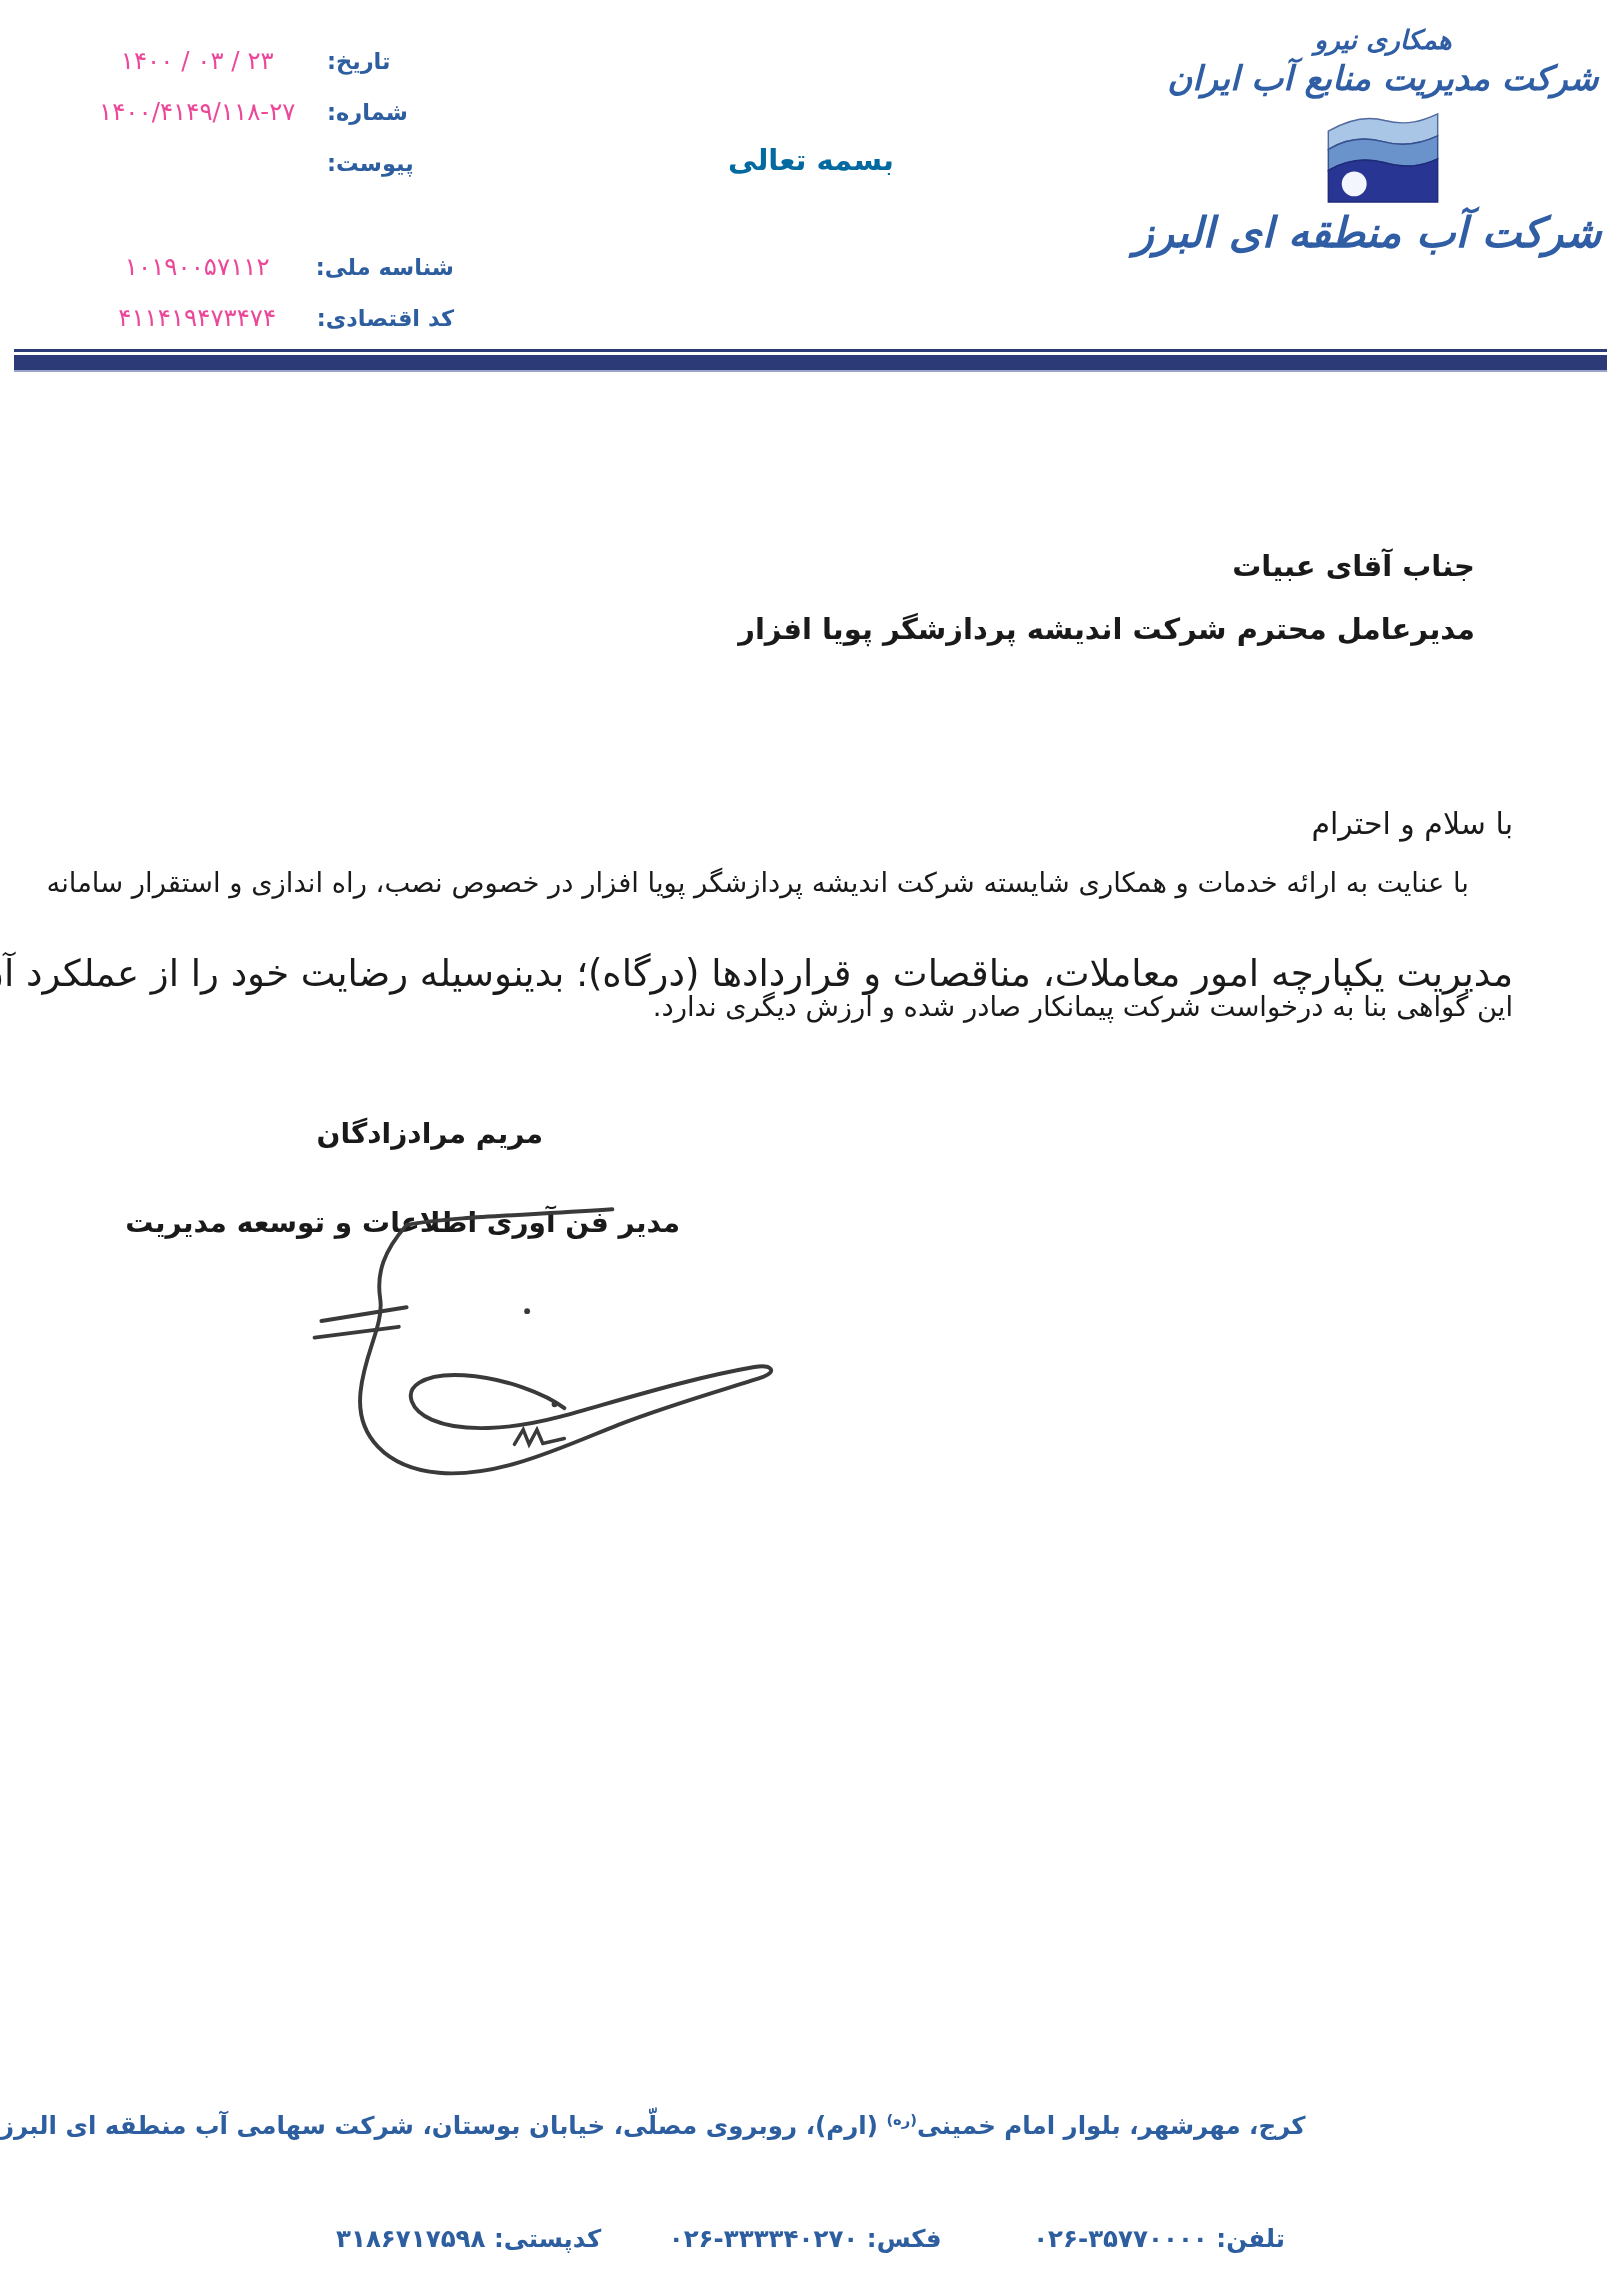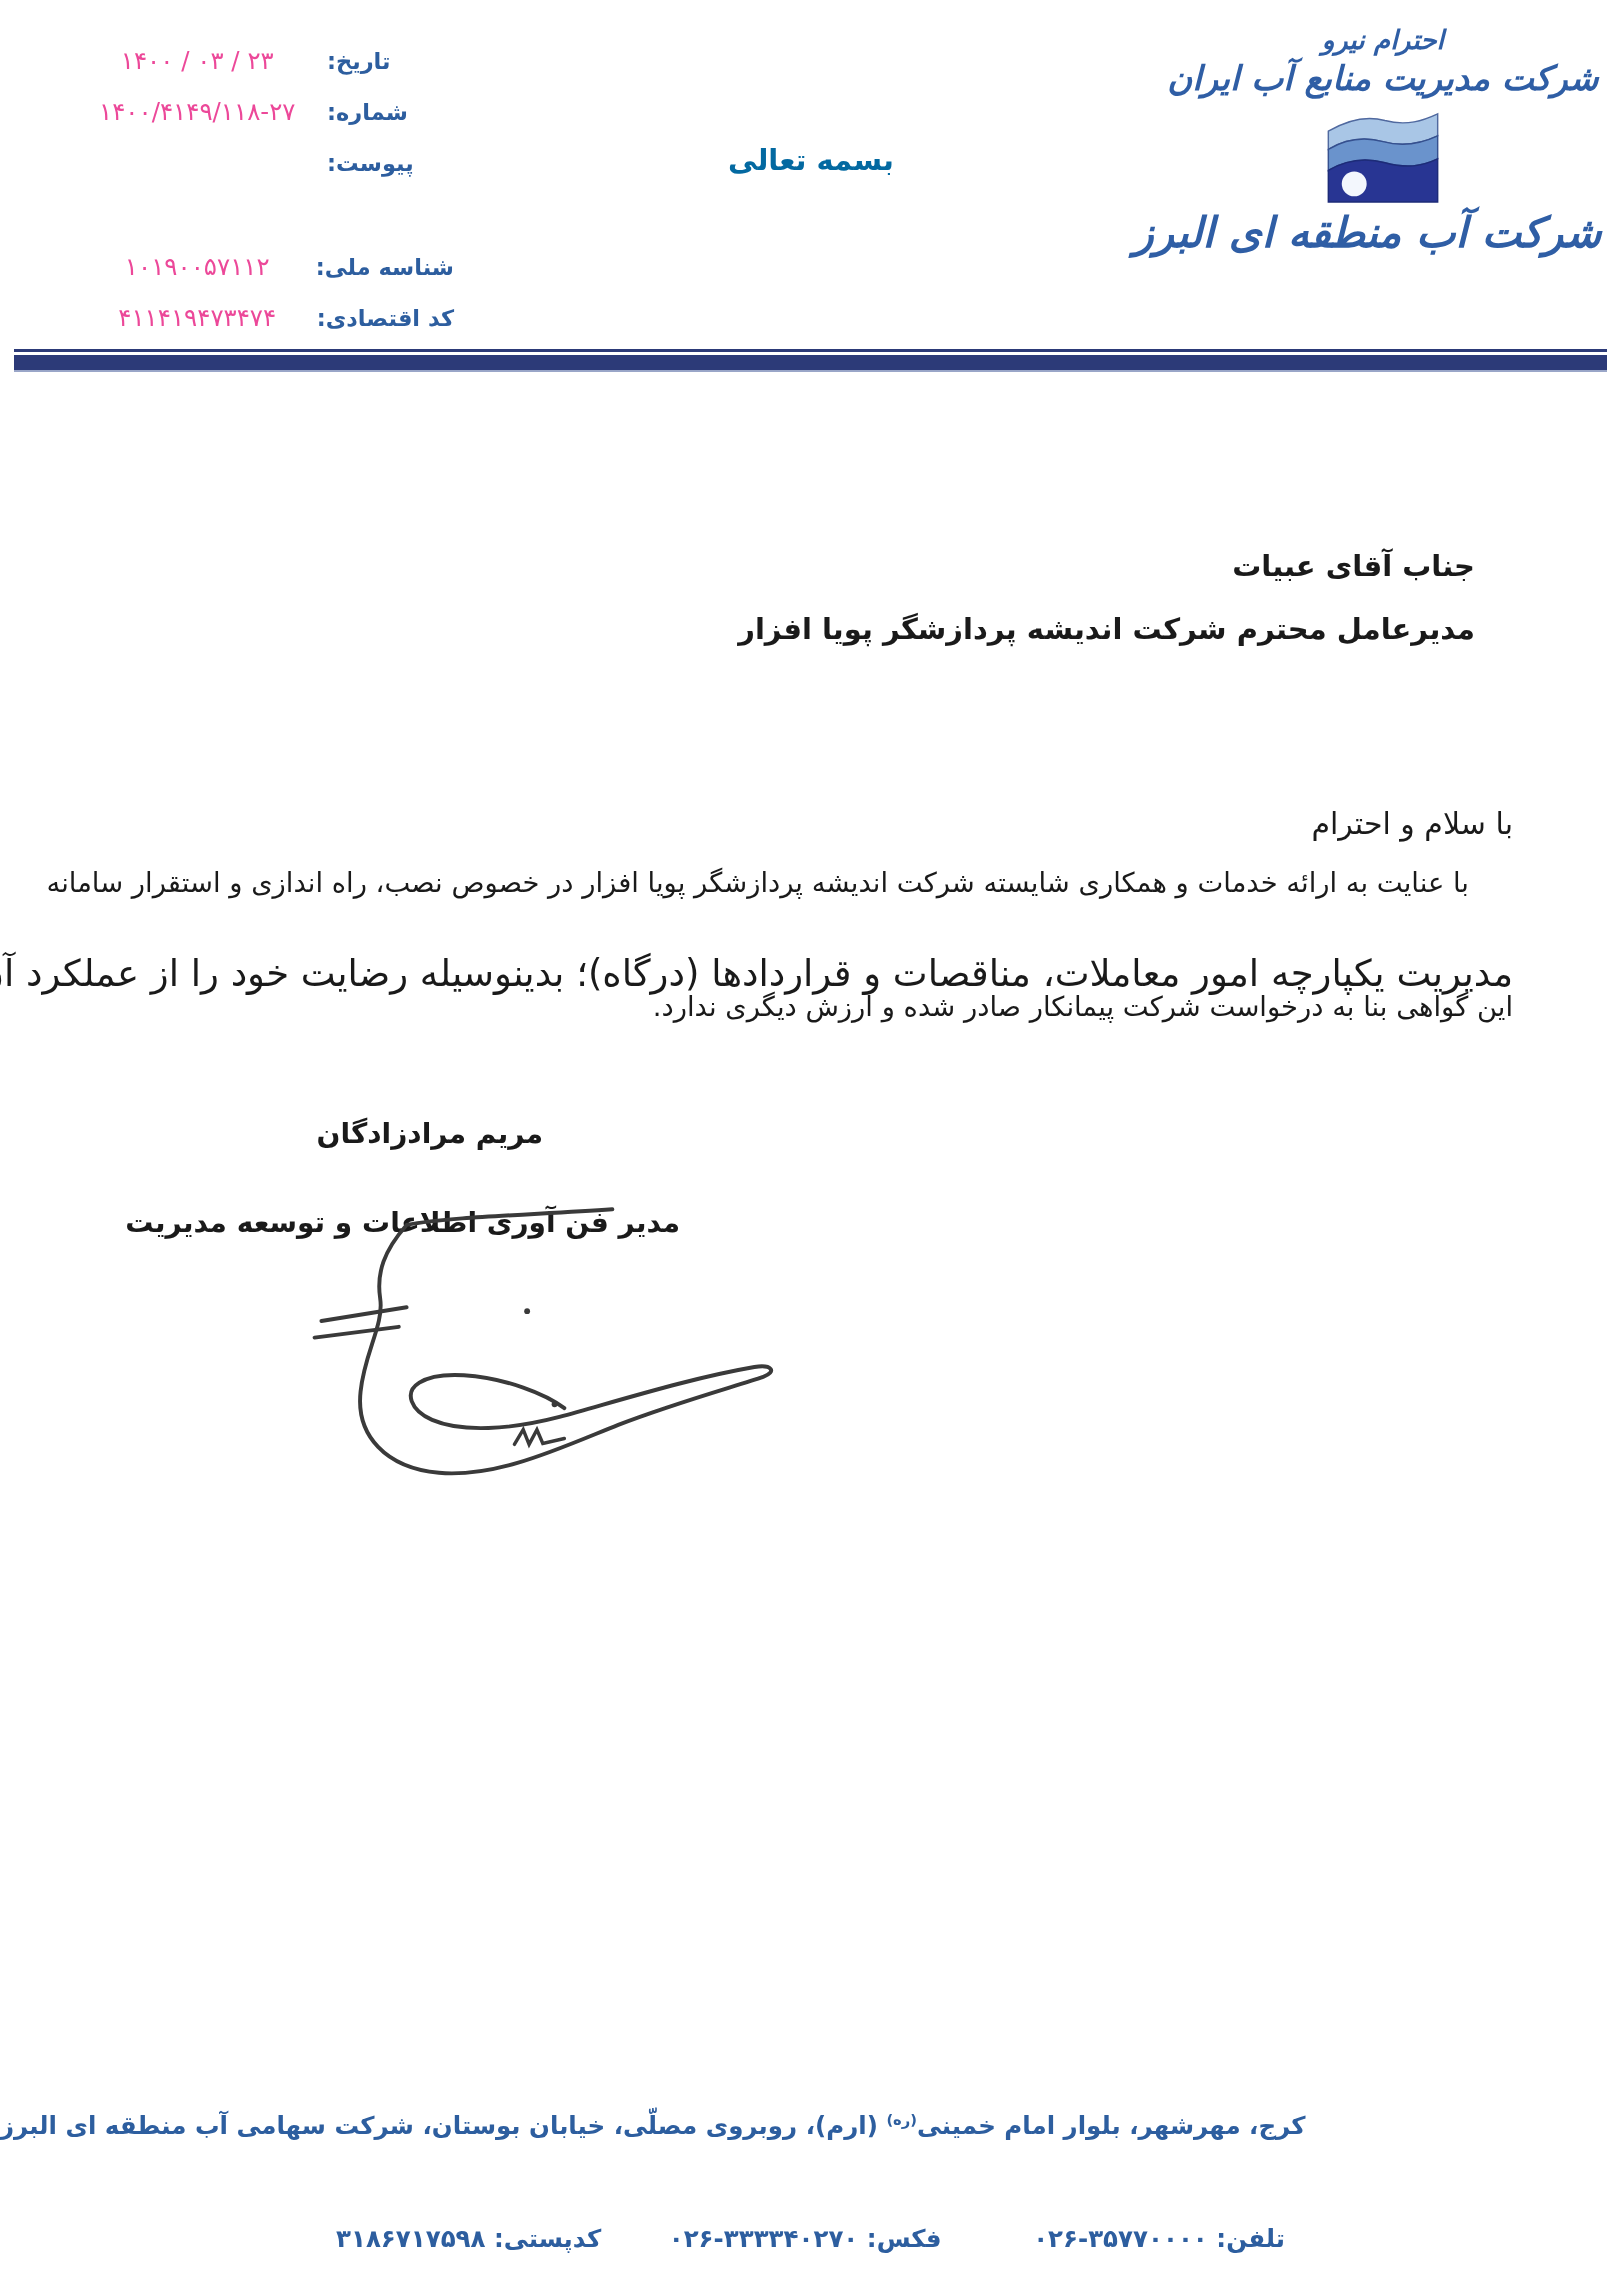--- a/index.html
+++ b/index.html
@@ -80,21 +80,21 @@
     <span class="meta-value">۱۰۱۹۰۰۵۷۱۱۲</span>
   </div>
   <div class="meta-row row-economic-code">
     <span class="meta-label">کد اقتصادی:</span>
     <span class="meta-value">۴۱۱۴۱۹۴۷۳۴۷۴</span>
   </div>
 
   <div class="besmeleh">بسمه تعالی</div>
 
   <div class="brand">
-    <div class="brand-ministry">احترام نیرو</div>
+    <div class="brand-ministry">همکاری نیرو</div>
     <div class="brand-parent">شرکت مدیریت منابع آب ایران</div>
     <svg class="brand-logo" viewBox="0 0 120 98" xmlns="http://www.w3.org/2000/svg">
       <path d="M3,22 C22,11 41,5 62,11 C85,17 102,11 117,4 L117,27 C100,35 82,39 60,33 C38,27 20,31 3,41 Z" fill="#a9c6e6" stroke="#50699f" stroke-width="1.5"></path>
       <path d="M3,41 C20,31 38,27 60,33 C82,39 100,35 117,27 L117,51 C100,59 84,61 62,55 C40,49 20,53 3,63 Z" fill="#6a93cc" stroke="#35508f" stroke-width="1.5"></path>
       <path d="M3,63 C20,53 40,49 62,55 C84,61 100,59 117,51 L117,96 L3,96 Z" fill="#283593" stroke="#1d2b78" stroke-width="1.5"></path>
       <circle cx="30" cy="77" r="13" fill="#f3f7fd"></circle>
     </svg>
     <div class="brand-company">شرکت آب منطقه ای البرز</div>
   </div>
 

